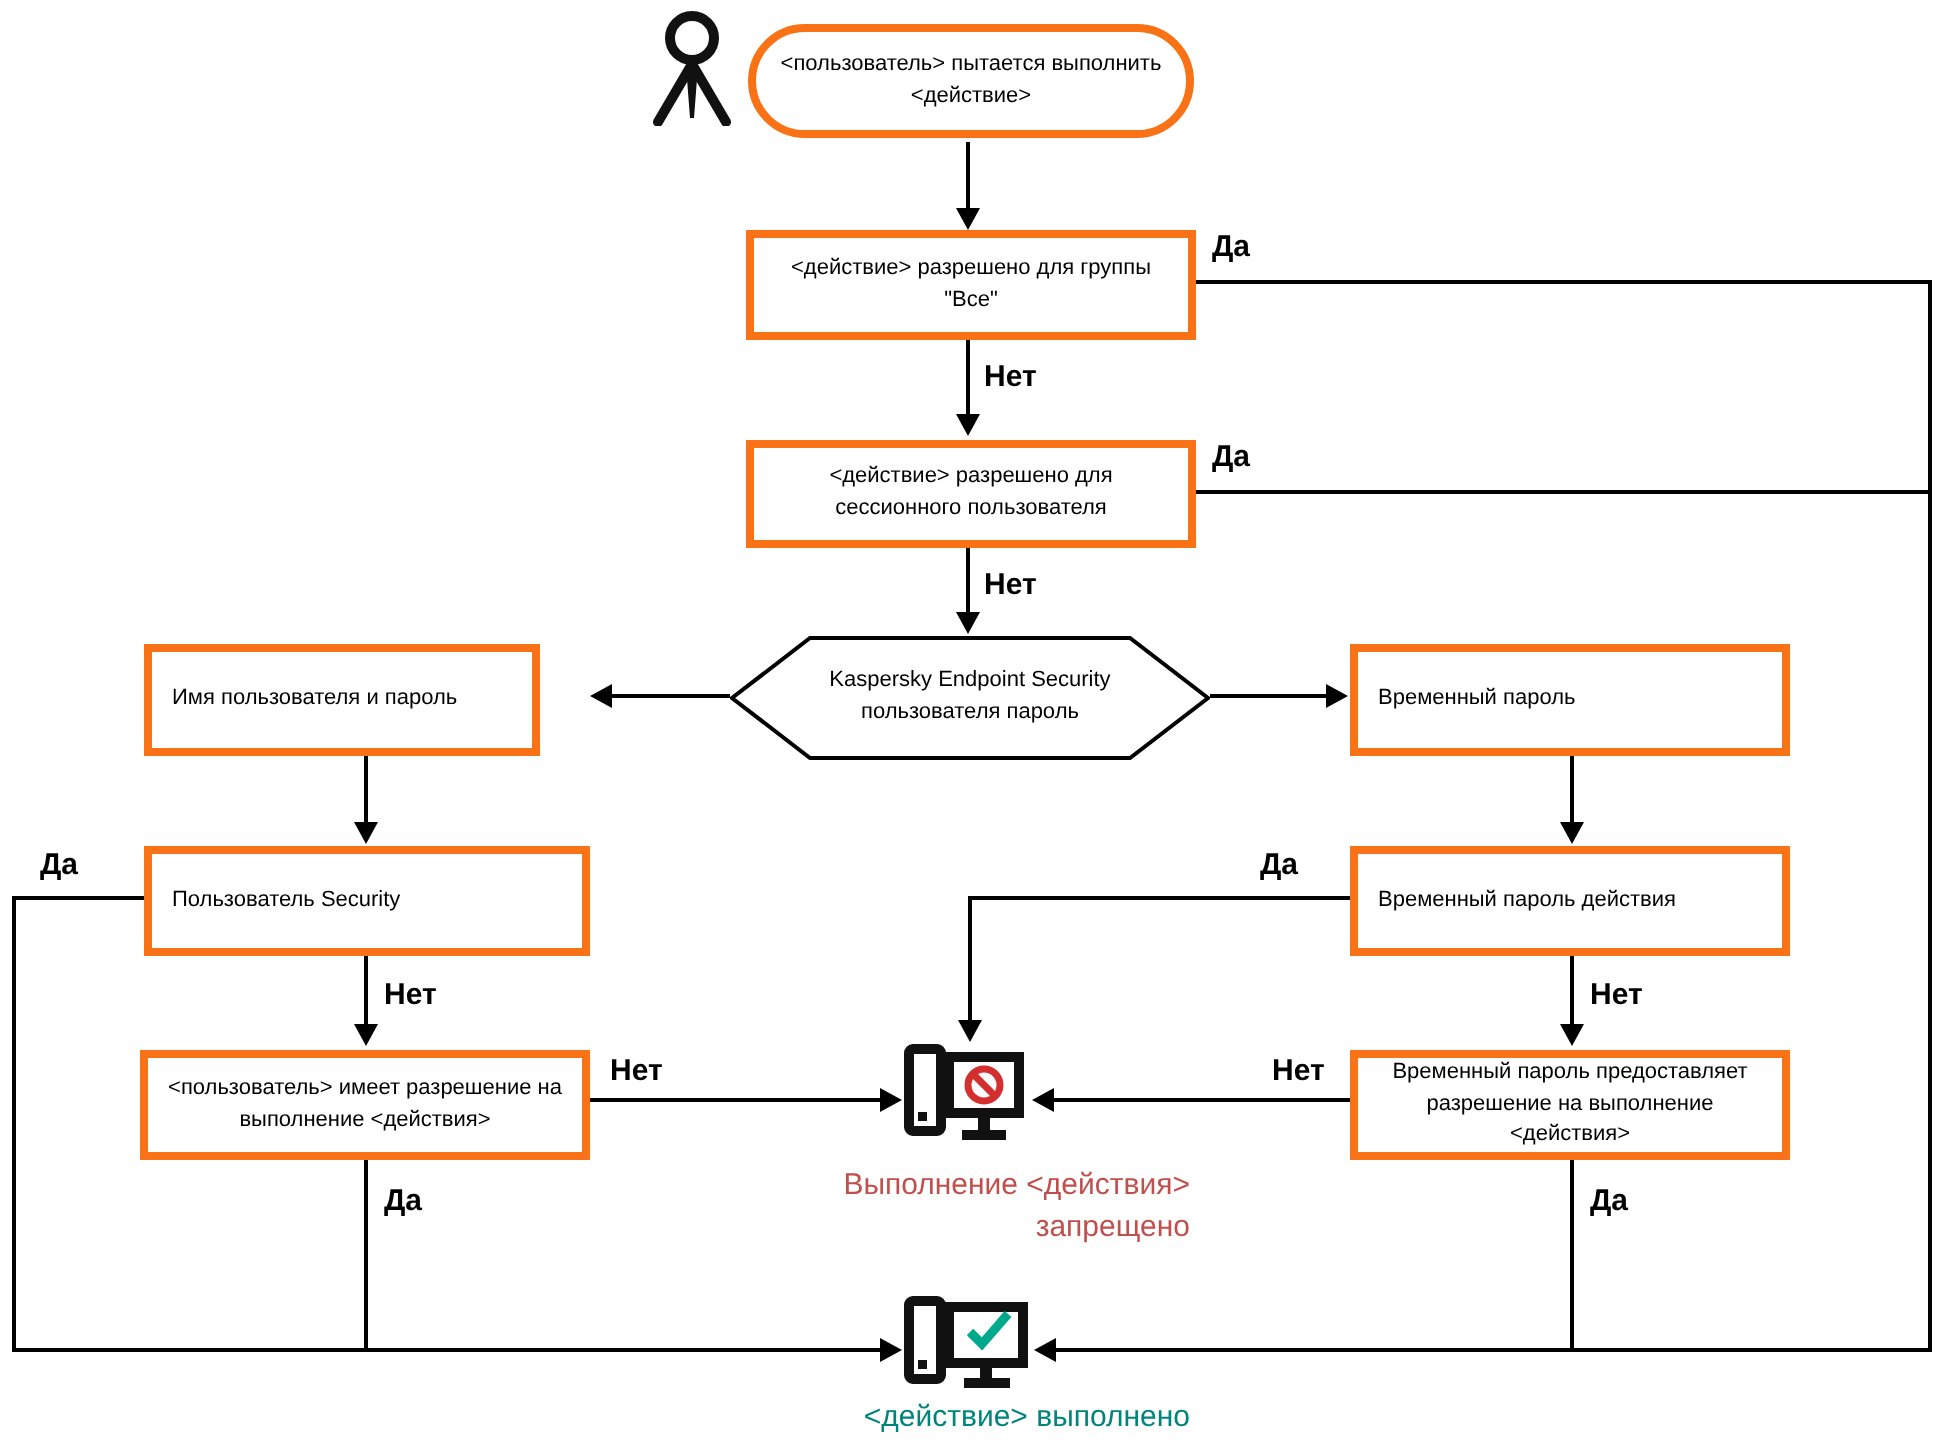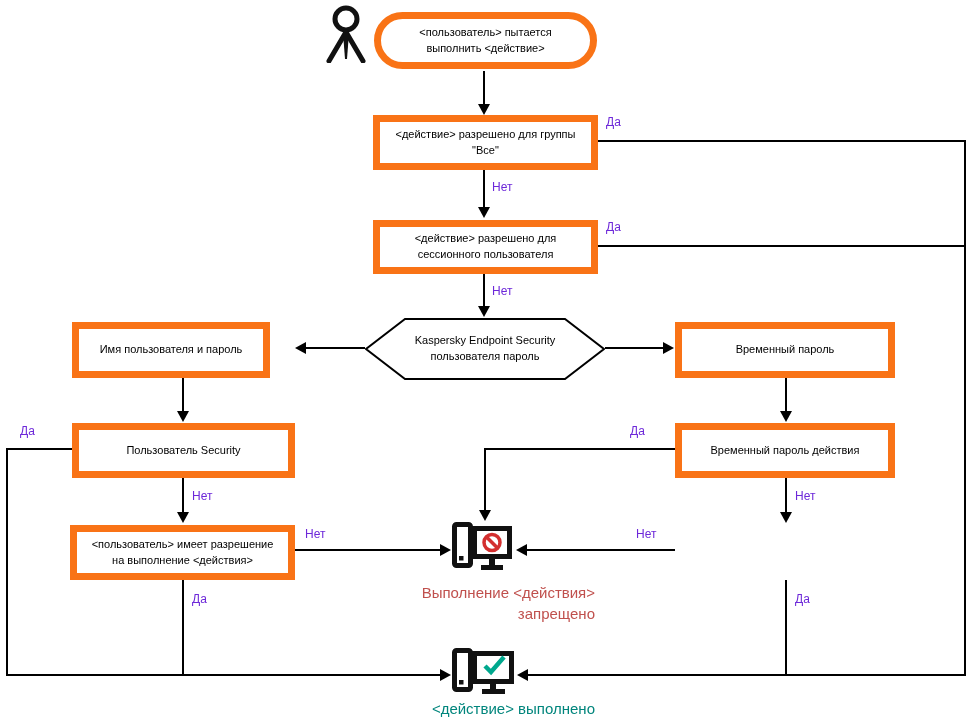--- a/index.html
+++ b/index.html
@@ -1,26 +1,26 @@
 <!DOCTYPE html>
 <html><head>
 <meta charset="utf-8">
 <style>
   html,body{margin:0;padding:0;background:#fff;}
   #canvas{
     position:relative;width:975px;height:722px;background:#ffffff;
     font-family:"Liberation Sans",sans-serif;color:#000;overflow:hidden;
   }
   .box{
-    position:absolute;background:#fff;border:7px solid #f97316;
-    display:flex;align-items:center;justify-content:center;text-align:center;
+    position:absolute;background:#fff;border:4px solid #f97316;
+    display:flex;align-items:center;justify-content:flex-start;text-align:center;
     font-size:11px;line-height:1.45;padding:2px 10px;box-sizing:border-box;
   }
   .stadium{border-radius:29px;}
-  .lbl{position:absolute;font-size:12px;color:#6d28d9;white-space:nowrap;}
+  .lbl{position:absolute;font-size:15px;color:#000000;white-space:nowrap;font-weight:bold;}
   .hline,.vline{position:absolute;background:#000;}
   .hline{height:2px;}
   .vline{width:2px;}
   .arr{position:absolute;width:0;height:0;}
   .arr.down{border-left:6px solid transparent;border-right:6px solid transparent;border-top:11px solid #000;}
   .arr.left{border-top:6px solid transparent;border-bottom:6px solid transparent;border-right:11px solid #000;}
   .arr.right{border-top:6px solid transparent;border-bottom:6px solid transparent;border-left:11px solid #000;}
   .hexwrap{position:absolute;left:365px;top:318px;width:240px;height:62px;}
   .hexwrap svg{position:absolute;left:0;top:0;}
   .hextext{
@@ -128,20 +128,23 @@
   </div>
   <div class="lbl" style="left:630px;top:424px;">Да</div>
   <div class="hline" style="left:485px;top:448px;width:190px;"></div>
   <div class="vline" style="left:484px;top:448px;height:63px;"></div>
   <div class="arr down" style="left:479px;top:510px;"></div>
 
   <div class="lbl" style="left:795px;top:489px;">Нет</div>
   <div class="vline" style="left:785px;top:478px;height:35px;"></div>
   <div class="arr down" style="left:780px;top:512px;"></div>
 
+  <div class="box" style="left:675px;top:525px;width:220px;height:55px;">
+    <span>Временный пароль предоставляет разрешение на выполнение &lt;действия&gt;</span>
+  </div>
   <div class="lbl" style="left:636px;top:527px;">Нет</div>
   <div class="hline" style="left:526px;top:549px;width:149px;"></div>
   <div class="arr left" style="left:516px;top:544px;"></div>
 
   <div class="lbl" style="left:795px;top:592px;">Да</div>
   <div class="vline" style="left:785px;top:580px;height:96px;"></div>
 
   <div class="iconwrap" style="left:452px;top:522px;width:62px;height:58px;">
     <svg width="62" height="58" viewBox="0 0 62 58">
       <rect x="2.5" y="2.5" width="16" height="41" rx="2" fill="#fff" stroke="#111" stroke-width="5"></rect>

